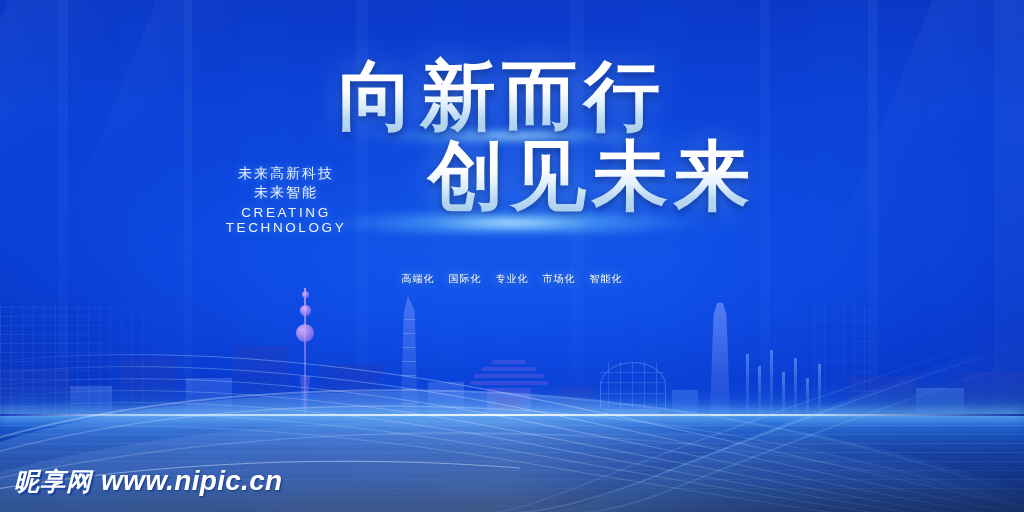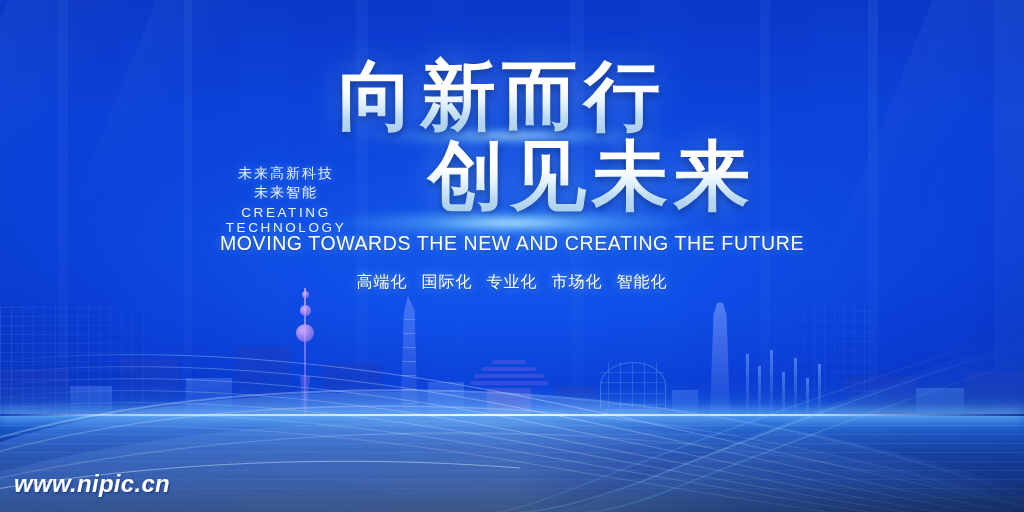--- a/index.html
+++ b/index.html
@@ -177,37 +177,37 @@
   }
 
   .subtitle{
     position:absolute;left:0;right:0;top:232px;text-align:center;
     font-size:19.5px;letter-spacing:.6px;color:#ffffff;
     text-shadow:0 0 10px rgba(120,200,255,.75),0 1px 2px rgba(5,30,100,.5);
   }
 
   .keywords{
     position:absolute;left:0;right:0;top:272px;text-align:center;
-    font-size:16px;color:#ffffff;letter-spacing:1px;
+    font-size:10px;color:#ffffff;letter-spacing:1px;
     text-shadow:0 0 10px rgba(140,210,255,.8),0 1px 2px rgba(5,30,100,.5);
   }
   .keywords span{margin:0 7px;}
 
   
   .wm-logo{
     position:absolute;left:14px;bottom:14px;
     display:flex;align-items:baseline;gap:9px;
   }
   .wm-logo .mark{
     font-size:25px;font-weight:bold;font-style:italic;color:#ffffff;
     letter-spacing:1px;
     text-shadow:2px 2px 0 rgba(20,60,160,.75);
   }
   .wm-logo .url{
-    font-size:24px;font-style:italic;font-weight:bold;color:#ffffff;
+    font-size:28px;font-style:italic;font-weight:bold;color:#ffffff;
     letter-spacing:.3px;
     text-shadow:1px 1px 2px rgba(10,40,130,.7);
   }
   .wm-id{
     position:absolute;right:8px;bottom:22px;
     font-size:13px;color:#ffffff;letter-spacing:.2px;
     text-shadow:0 1px 2px rgba(5,25,85,.8);
     background:rgba(10,35,110,.30);
     padding:1px 6px;
   }
@@ -385,23 +385,23 @@
     </div>
 
     <div class="glow-bar"></div>
 
     <div class="sideblock">
       <div class="cn1">未来高新科技</div>
       <div class="cn2">未来智能</div>
       <div class="en">CREATING TECHNOLOGY</div>
     </div>
 
-    <div class="subtitle">MOVING TOWARDS THE NEW AND CREATING THE FUTURE</div>
 
     <div class="keywords"><span>高端化</span><span>国际化</span><span>专业化</span><span>市场化</span><span>智能化</span></div>
 
     <div class="wm-logo">
+      <span class="mark">昵享网</span>
       <span class="url">www.nipic.cn</span>
     </div>
 
 
   </div>
 </div>
 
 </body></html>

